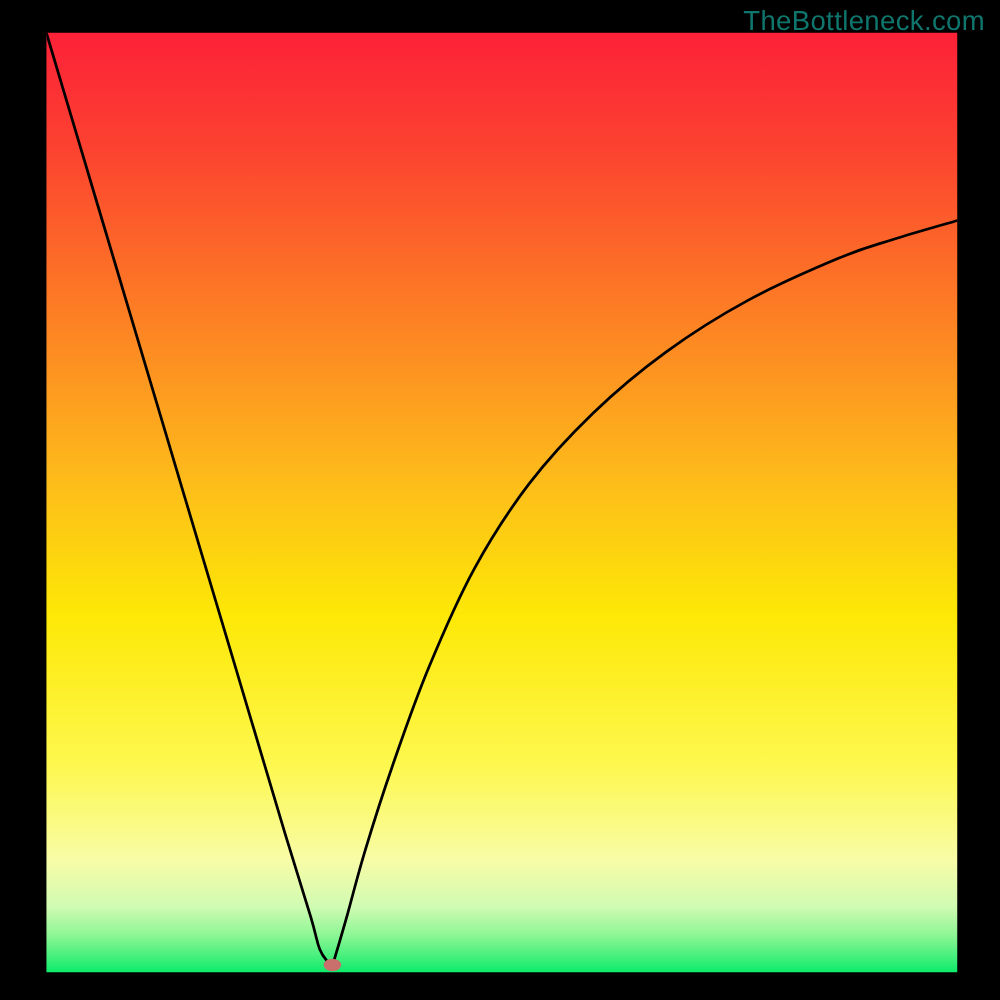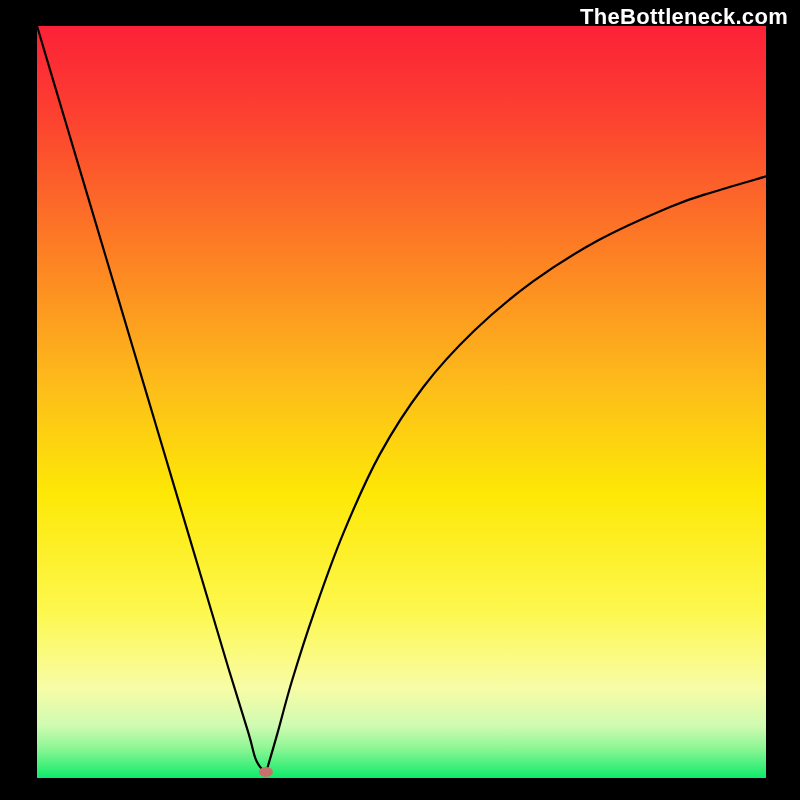--- a/index.html
+++ b/index.html
@@ -14,23 +14,23 @@
   .frame {
     position: relative;
     width: 800px;
     height: 800px;
     background: #000;
   }
   .watermark {
     position: absolute;
     top: 4px;
     right: 12px;
-    color: #ffffff;
+    color: #0f766e;
     font-size: 22px;
-    font-weight: 700;
+    font-weight: 400;
     letter-spacing: 0.3px;
     z-index: 10;
     user-select: none;
   }
   .plot {
     position: absolute;
     left: 37px;
     top: 26px;
     width: 729px;
     height: 752px;

